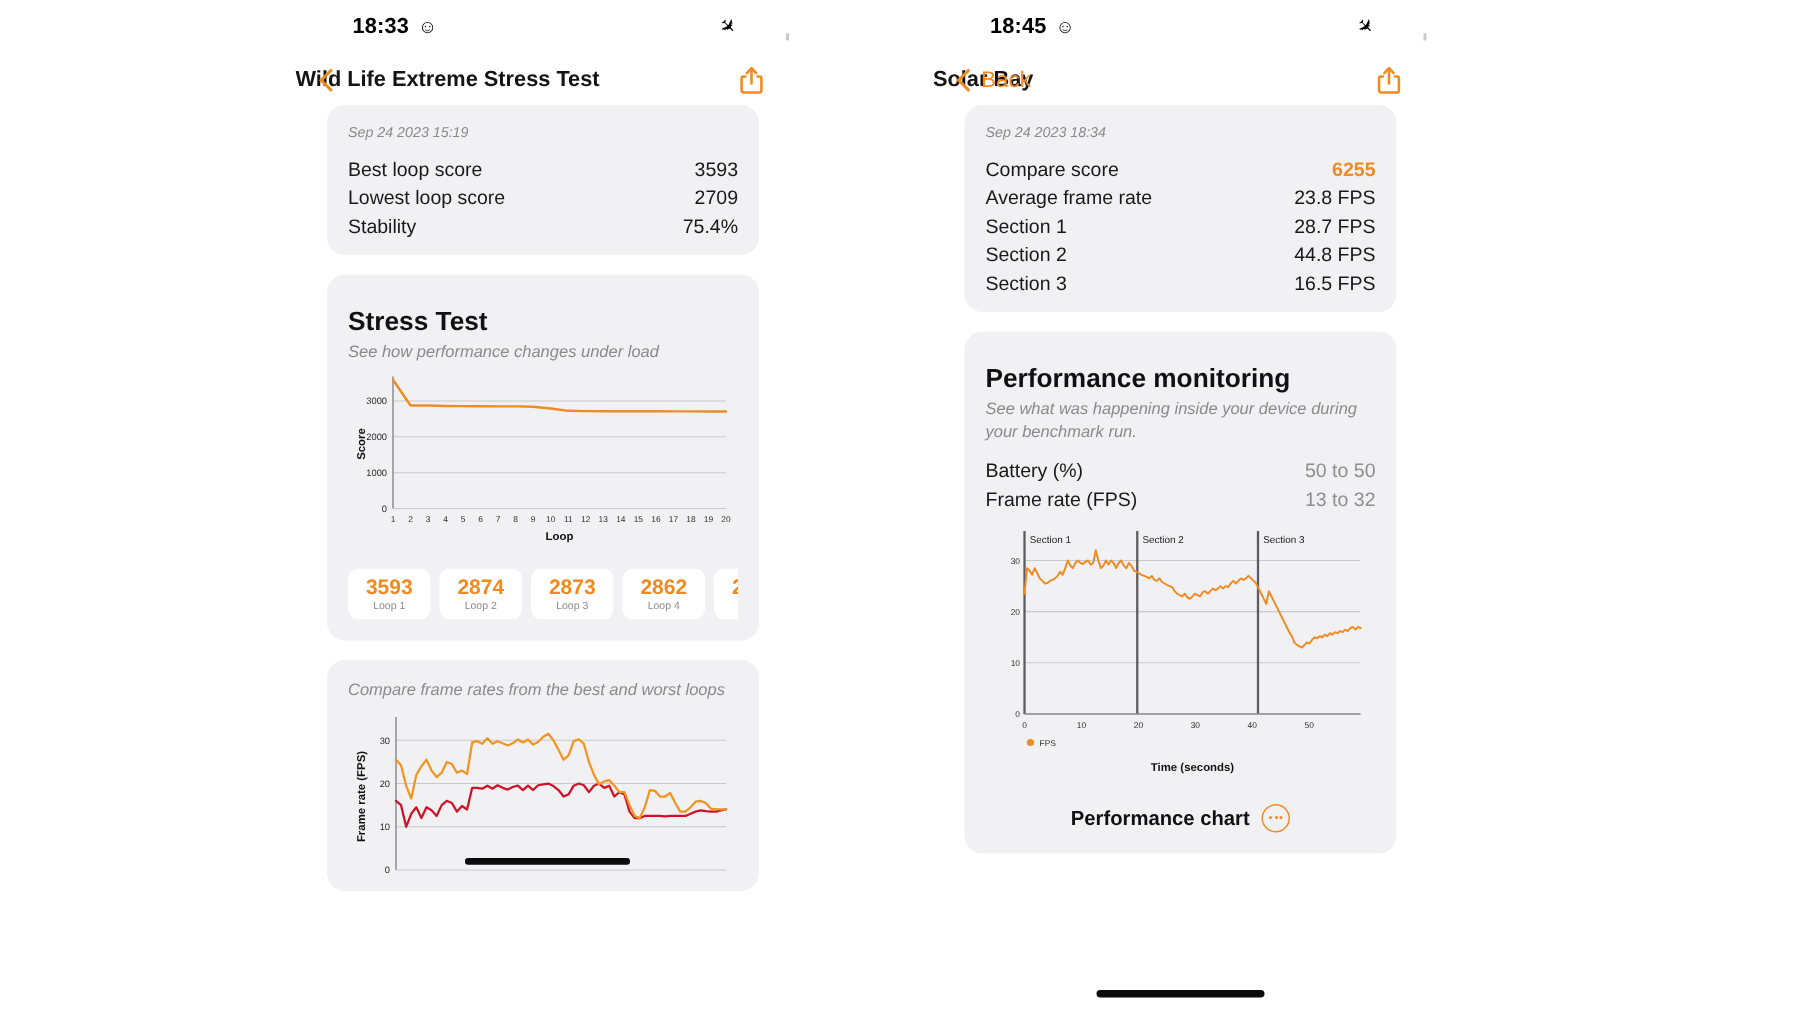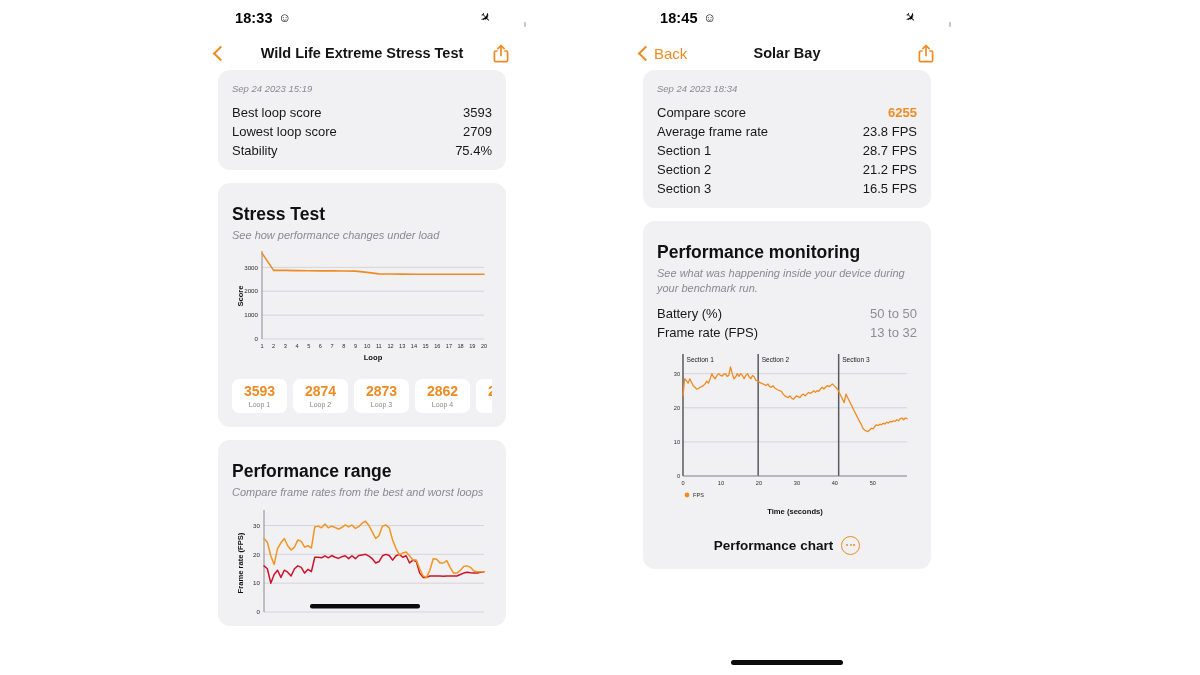--- a/index.html
+++ b/index.html
@@ -103,21 +103,21 @@
   .chev-left {
     width: 9px; height: 9px;
     border-left: 2.4px solid #ef8b22;
     border-bottom: 2.4px solid #ef8b22;
     transform: rotate(45deg);
     margin-top: 0px;
   }
   .nav-title {
     position: absolute;
     left: 0; right: 0;
-    text-align: center;
+    text-align: left;
     font-size: 14.5px;
     font-weight: bold;
     color: #141414;
     pointer-events: none;
   }
   .nav-share {
     margin-left: auto;
     z-index: 2;
     cursor: pointer;
     display: flex;
@@ -352,21 +352,20 @@
         </div>
         <div class="chip">
           <div class="n">2856</div>
           <div class="l">Loop 5</div>
         </div>
 
       </div>
     </div>
 
     <div class="card" style="padding-bottom:0;">
-      <div class="card-title">Performance range</div>
       <div class="card-sub">Compare frame rates from the best and worst loops</div>
       <div class="chartwrap">
         <svg id="svg-range" width="260" height="122" viewBox="0 0 260 122">
             <line x1="32" x2="252" y1="108" y2="108" class="gridline"></line>
             <text x="28" y="110.2" class="ticktxt" text-anchor="end">0</text>
             <line x1="32" x2="252" y1="79.17647058823529" y2="79.17647058823529" class="gridline"></line>
             <text x="28" y="81.37647058823529" class="ticktxt" text-anchor="end">10</text>
             <line x1="32" x2="252" y1="50.35294117647059" y2="50.35294117647059" class="gridline"></line>
             <text x="28" y="52.55294117647059" class="ticktxt" text-anchor="end">20</text>
             <line x1="32" x2="252" y1="21.529411764705884" y2="21.529411764705884" class="gridline"></line>
@@ -424,21 +423,21 @@
       <div class="kv">
         <span>Average frame rate</span>
         <span class="v">23.8 FPS</span>
       </div>
       <div class="kv">
         <span>Section 1</span>
         <span class="v">28.7 FPS</span>
       </div>
       <div class="kv">
         <span>Section 2</span>
-        <span class="v">21.2 FPS</span>
+        <span class="v">44.8 FPS</span>
       </div>
       <div class="kv">
         <span>Section 3</span>
         <span class="v">16.5 FPS</span>
       </div>
     </div>
 
     <div class="card">
       <div class="card-title">Performance monitoring</div>
       <div class="card-sub" style="margin-bottom:8px;">See what was happening inside your device during your benchmark run.</div>

